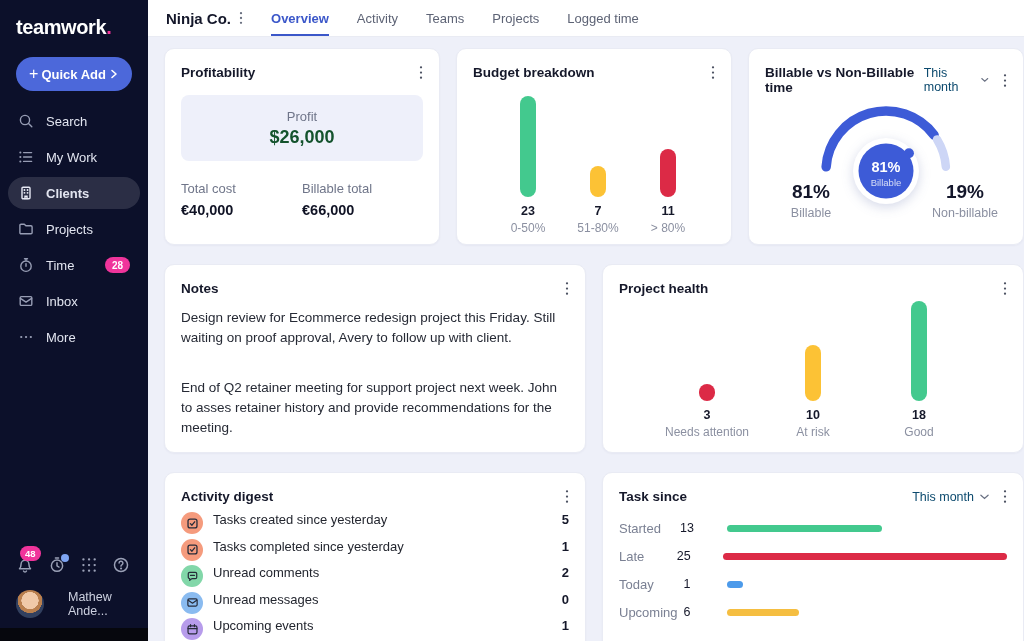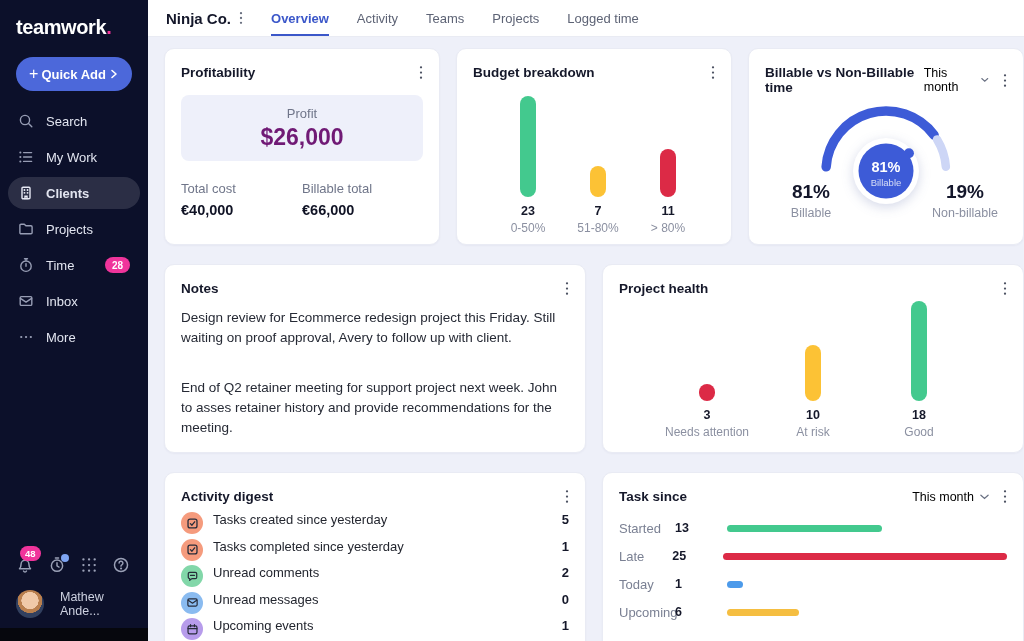--- a/index.html
+++ b/index.html
@@ -24,21 +24,21 @@
   .nav-item.active .nicon { color:#e8eaf5; }
   .badge-pill { margin-left:auto; background:#f0349b; color:#fff; font-size:10px; font-weight:bold;
                 padding:2.5px 7px; border-radius:9px; }
   .sidebar-footer { margin-top:auto; }
   .footer-icons { display:flex; align-items:center; justify-content:space-between; padding:0 18px 0 16px;
                   color:#9aa0b6; margin-bottom:12px; }
   .fi { position:relative; width:18px; height:18px; display:flex; cursor:pointer; }
   .noti-badge { position:absolute; top:-10px; left:4px; background:#f0349b; color:#fff; font-size:9.5px;
                 font-weight:bold; padding:2px 5px; border-radius:8px; z-index:2; }
   .timer-dot { position:absolute; top:-2px; right:-3px; width:8px; height:8px; border-radius:50%; background:#7ea4f2; }
-  .user-row { display:flex; align-items:center; gap:16px; padding:4px 16px 10px; color:#cdd1e0; font-size:12.5px; cursor:pointer; }
+  .user-row { display:flex; align-items:center; gap:24px; padding:4px 16px 10px; color:#cdd1e0; font-size:12.5px; cursor:pointer; }
   .avatar { width:28px; height:28px; border-radius:50%; flex-shrink:0;
             background: radial-gradient(circle at 50% 38%, #f0c9a8 0 38%, #b97f4e 39% 55%, #32405f 56% 100%); }
   .bottom-strip { height:13px; background:#06070d; }
 
   
   .main { flex:1; display:flex; flex-direction:column; min-width:0; }
   .topbar { height:37px; background:#fff; border-bottom:1px solid #e9ebf3; display:flex; align-items:center;
             padding:0 18px; flex-shrink:0; }
   .tb-title { font-size:15px; font-weight:bold; color:#14172a; }
   .tb-kebab { margin-left:8px; color:#6a7080; display:flex; cursor:pointer; }
@@ -48,28 +48,28 @@
   .tab.active { color:#3b57c9; border-bottom-color:#3b57c9; font-weight:bold; }
 
   .content { flex:1; padding:11px 0 0 16px; display:grid; grid-template-columns:repeat(6,1fr);
              grid-template-rows:197px 189px 230px; gap:19px 16px; overflow:hidden; align-content:start; }
   .card { background:#fff; border:1px solid #e9ebf4; border-radius:10px; padding:16px;
           box-shadow:0 1px 2px rgba(20,30,80,.04); position:relative; overflow:hidden; }
   .span2 { grid-column:span 2; } .span3 { grid-column:span 3; }
   .card-head { display:flex; align-items:center; justify-content:space-between; }
   .card-title { font-size:13.5px; font-weight:bold; color:#15182a; }
   .head-right { display:flex; align-items:center; gap:14px; }
-  .filter { color:#000000; font-size:12.5px; display:flex; gap:6px; align-items:center; cursor:pointer; }
+  .filter { color:#0c4a6e; font-size:12.5px; display:flex; gap:6px; align-items:center; cursor:pointer; }
   .kebab { color:#4d5363; display:flex; cursor:pointer; }
 
   
   .profit-box { margin-top:15px; background:#eef0fa; border-radius:8px; height:66px; display:flex;
                 flex-direction:column; align-items:center; justify-content:center; gap:3px; }
   .profit-label { color:#6f7589; font-size:13px; }
-  .profit-value { font-size:23px; font-weight:bold; color:#701a75; }
+  .profit-value { font-size:18px; font-weight:bold; color:#14532d; }
   .stats { display:flex; margin-top:20px; }
   .stat { width:52%; }
   .stat-label { color:#6f7589; font-size:13px; }
   .stat-value { font-weight:bold; font-size:14.5px; color:#101325; margin-top:6px; }
 
   
   .col-chart { display:flex; justify-content:center; align-items:flex-end; }
   .col-chart .col { display:flex; flex-direction:column; align-items:center; justify-content:flex-end;
                     height:100%; position:relative; }
   .cbar { width:16px; border-radius:8px; }
@@ -98,21 +98,21 @@
   .act-row { display:flex; gap:10px; height:26.6px; }
   .act-ic { width:22px; height:22px; border-radius:50%; display:flex; align-items:center; justify-content:center;
             color:#272c3a; flex-shrink:0; }
   .act-label { flex:1; font-size:13px; color:#23262f; }
   .act-count { font-weight:bold; font-size:13px; color:#15182a; }
 
   
   .task-rows { margin-top:10px; }
   .task-row { display:flex; align-items:center; height:28px; }
   .task-label { width:56px; color:#7a8093; font-size:13px; }
-  .task-val { width:24px; text-align:left; font-weight:bold; font-size:12.5px; color:#15182a; margin-right:28px; }
+  .task-val { width:24px; text-align:center; font-weight:normal; font-size:12.5px; color:#15182a; margin-right:28px; }
   .task-bar { height:7px; border-radius:4px; }
 
   svg { display:block; }
 </style>
 </head>
 <body>
 
 <div class="app">
 
   <aside class="sidebar">

